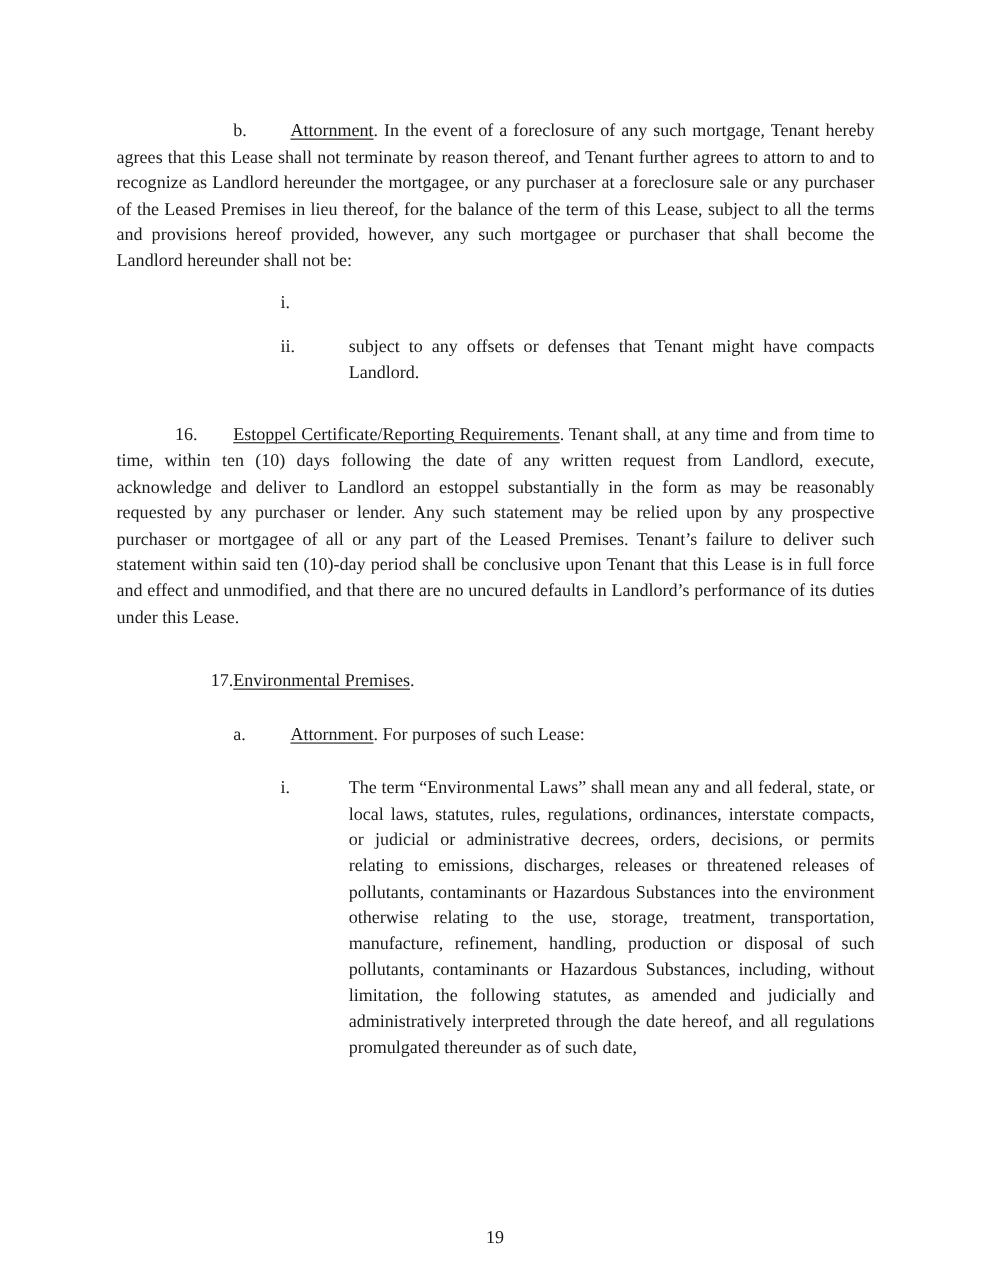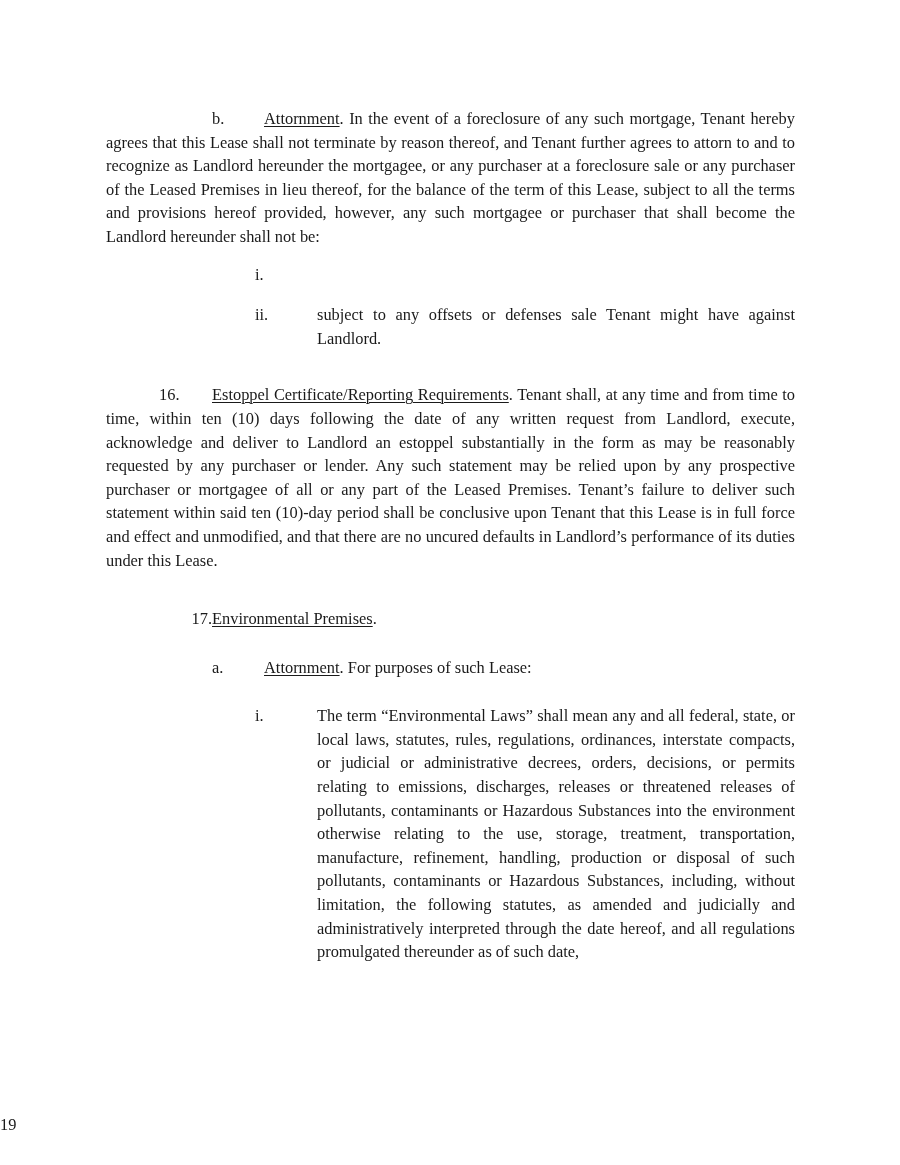--- a/index.html
+++ b/index.html
@@ -58,36 +58,37 @@
       margin-left: 149px;
       display: flex;
     }
     .env-item .num { width: 62px; flex: 0 0 62px; }
     .env-item .txt { flex: 1; text-align: justify; }
     .page-number {
       position: absolute;
       top: 1113px;
       left: 0;
       width: 900px;
+      text-align: center;
     }
   </style>
 </head>
 <body>
 
 <div class="page">
 
   <p class="para-b"><span class="lbl">b.</span><span class="u">Attornment</span><span>. In the event of a foreclosure of any such mortgage, Tenant hereby agrees that this Lease shall not terminate by reason thereof, and Tenant further agrees to attorn to and to recognize as Landlord hereunder the mortgagee, or any purchaser at a foreclosure sale or any purchaser of the Leased Premises in lieu thereof, for the balance of the term of this Lease, subject to all the terms and provisions hereof provided, however, any such mortgagee or purchaser that shall become the Landlord hereunder shall not be:</span></p>
 
   <div class="sub-list">
     <div class="sub-item">
       <span class="num">i.</span>
     </div>
     <div class="sub-item">
       <span class="num">ii.</span>
-      <span class="txt">subject to any offsets or defenses sale Tenant might have against Landlord.</span>
+      <span class="txt">subject to any offsets or defenses that Tenant might have compacts Landlord.</span>
     </div>
   </div>
 
   <p class="para-16"><span class="lbl">16.</span><span class="u">Estoppel Certificate/Reporting Requirements</span><span>. Tenant shall, at any time and from time to time, within ten (10) days following the date of any written request from Landlord, execute, acknowledge and deliver to Landlord an estoppel substantially in the form as may be reasonably requested by any purchaser or lender. Any such statement may be relied upon by any prospective purchaser or mortgagee of all or any part of the Leased Premises. Tenant’s failure to deliver such statement within said ten (10)-day period shall be conclusive upon Tenant that this Lease is in full force and effect and unmodified, and that there are no uncured defaults in Landlord’s performance of its duties under this Lease.</span></p>
 
   <div class="heading-17">
     <span class="lbl">17.</span>
     <span><span class="u">Environmental Premises</span><span>.</span></span>
   </div>
 

